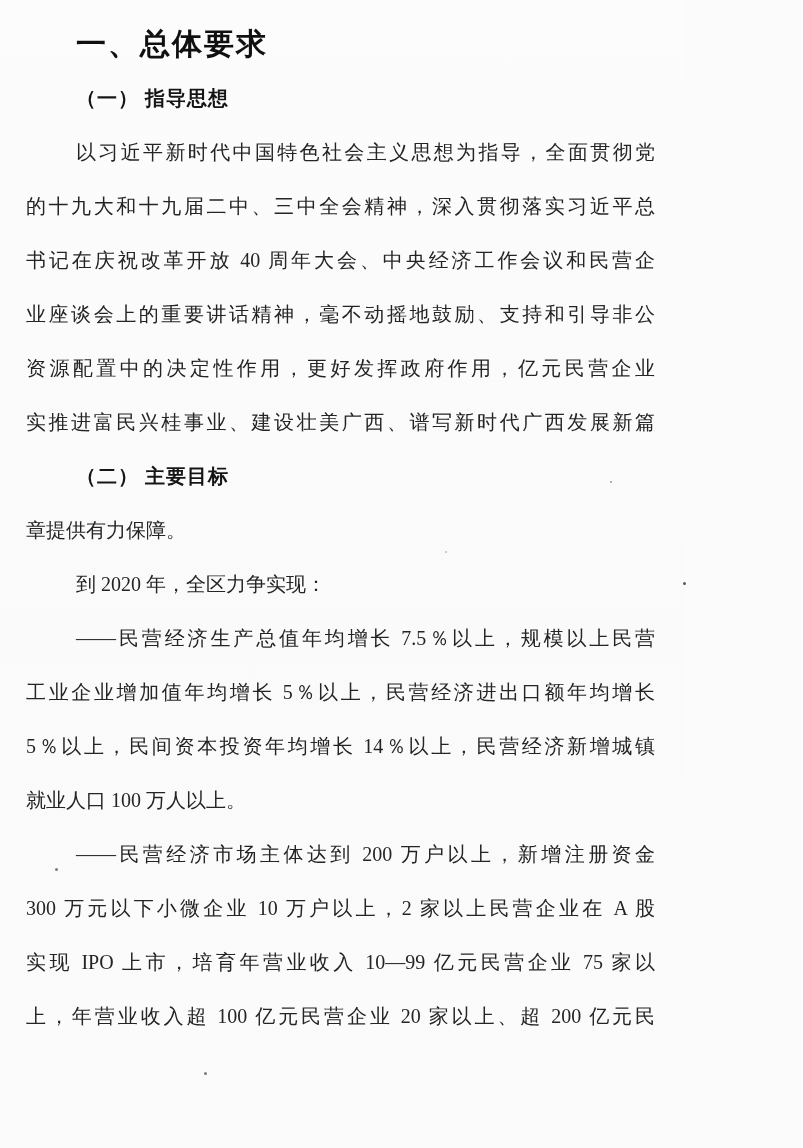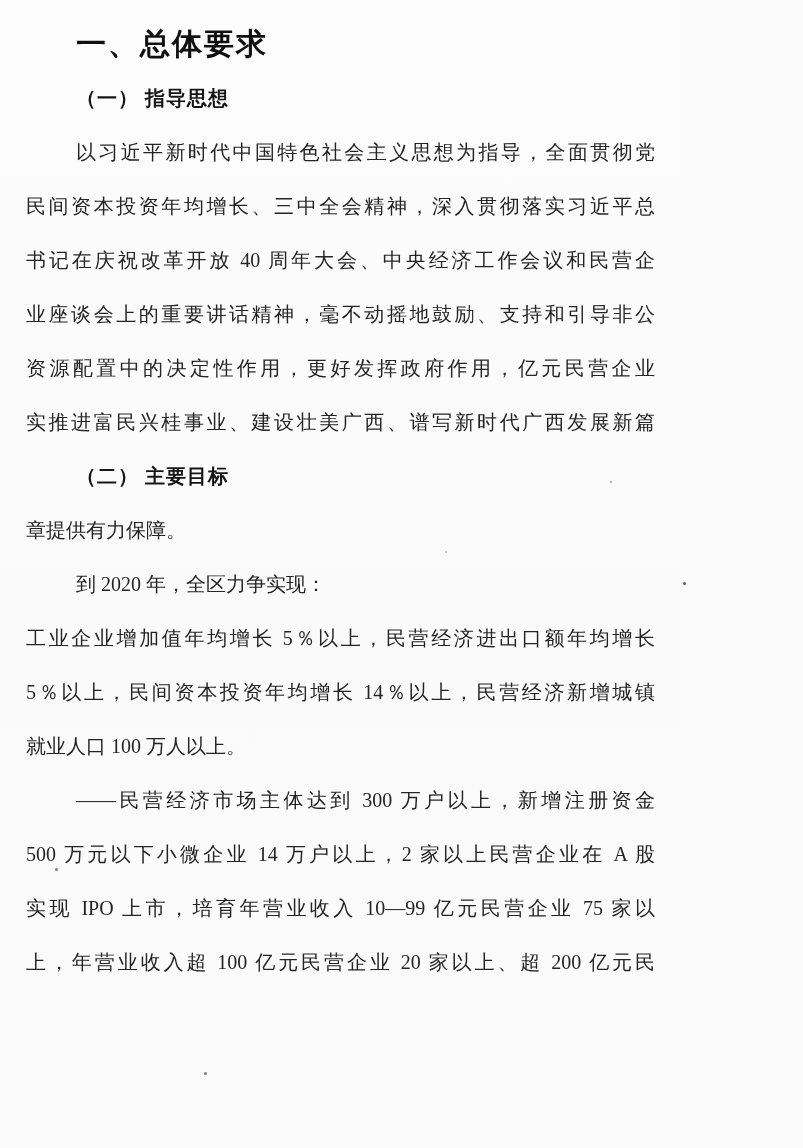--- a/index.html
+++ b/index.html
@@ -59,33 +59,34 @@
   }
 </style>
 </head>
 <body>
 
 <div class="page">
   <div class="doc" id="doc-content">
       <div class="line h1">一、总体要求</div>
       <div class="line h2">（一） 指导思想</div>
       <div class="line full first">以习近平新时代中国特色社会主义思想为指导，全面贯彻党</div>
-      <div class="line full">民间资本投资年均增长、三中全会精神，深入贯彻落实习近平总</div>
+      <div class="line full">的十九大和十九届二中、三中全会精神，深入贯彻落实习近平总</div>
       <div class="line full">书记在庆祝改革开放 40 周年大会、中央经济工作会议和民营企</div>
       <div class="line full">业座谈会上的重要讲话精神，毫不动摇地鼓励、支持和引导非公</div>
       <div class="line full">资源配置中的决定性作用，更好发挥政府作用，亿元民营企业</div>
       <div class="line full">实推进富民兴桂事业、建设壮美广西、谱写新时代广西发展新篇</div>
       <div class="line h2">（二） 主要目标</div>
       <div class="line">章提供有力保障。</div>
       <div class="line first">到 2020 年，全区力争实现：</div>
+      <div class="line full first">——民营经济生产总值年均增长 7.5％以上，规模以上民营</div>
       <div class="line full">工业企业增加值年均增长 5％以上，民营经济进出口额年均增长</div>
       <div class="line full">5％以上，民间资本投资年均增长 14％以上，民营经济新增城镇</div>
       <div class="line">就业人口 100 万人以上。</div>
-      <div class="line full first">——民营经济市场主体达到 300 万户以上，新增注册资金</div>
-      <div class="line full">500 万元以下小微企业 14 万户以上，2 家以上民营企业在 A 股</div>
+      <div class="line full first">——民营经济市场主体达到 200 万户以上，新增注册资金</div>
+      <div class="line full">300 万元以下小微企业 10 万户以上，2 家以上民营企业在 A 股</div>
       <div class="line full">实现 IPO 上市，培育年营业收入 10—99 亿元民营企业 75 家以</div>
       <div class="line full">上，年营业收入超 100 亿元民营企业 20 家以上、超 200 亿元民</div>
     </div>
   <div id="speck-layer">
       <div class="speck" style="left: 445px; top: 551px; width: 2px; height: 2px; background: rgb(188, 188, 188);"></div>
       <div class="speck" style="left: 683px; top: 582px; width: 3px; height: 3px; background: rgb(90, 90, 90);"></div>
       <div class="speck" style="left: 55px; top: 868px; width: 3px; height: 3px; background: rgb(122, 122, 122);"></div>
       <div class="speck" style="left: 204px; top: 1072px; width: 3px; height: 3px; background: rgb(122, 122, 122);"></div>
       <div class="speck" style="left: 610px; top: 481px; width: 2px; height: 2px; background: rgb(154, 154, 154);"></div>
     </div>

